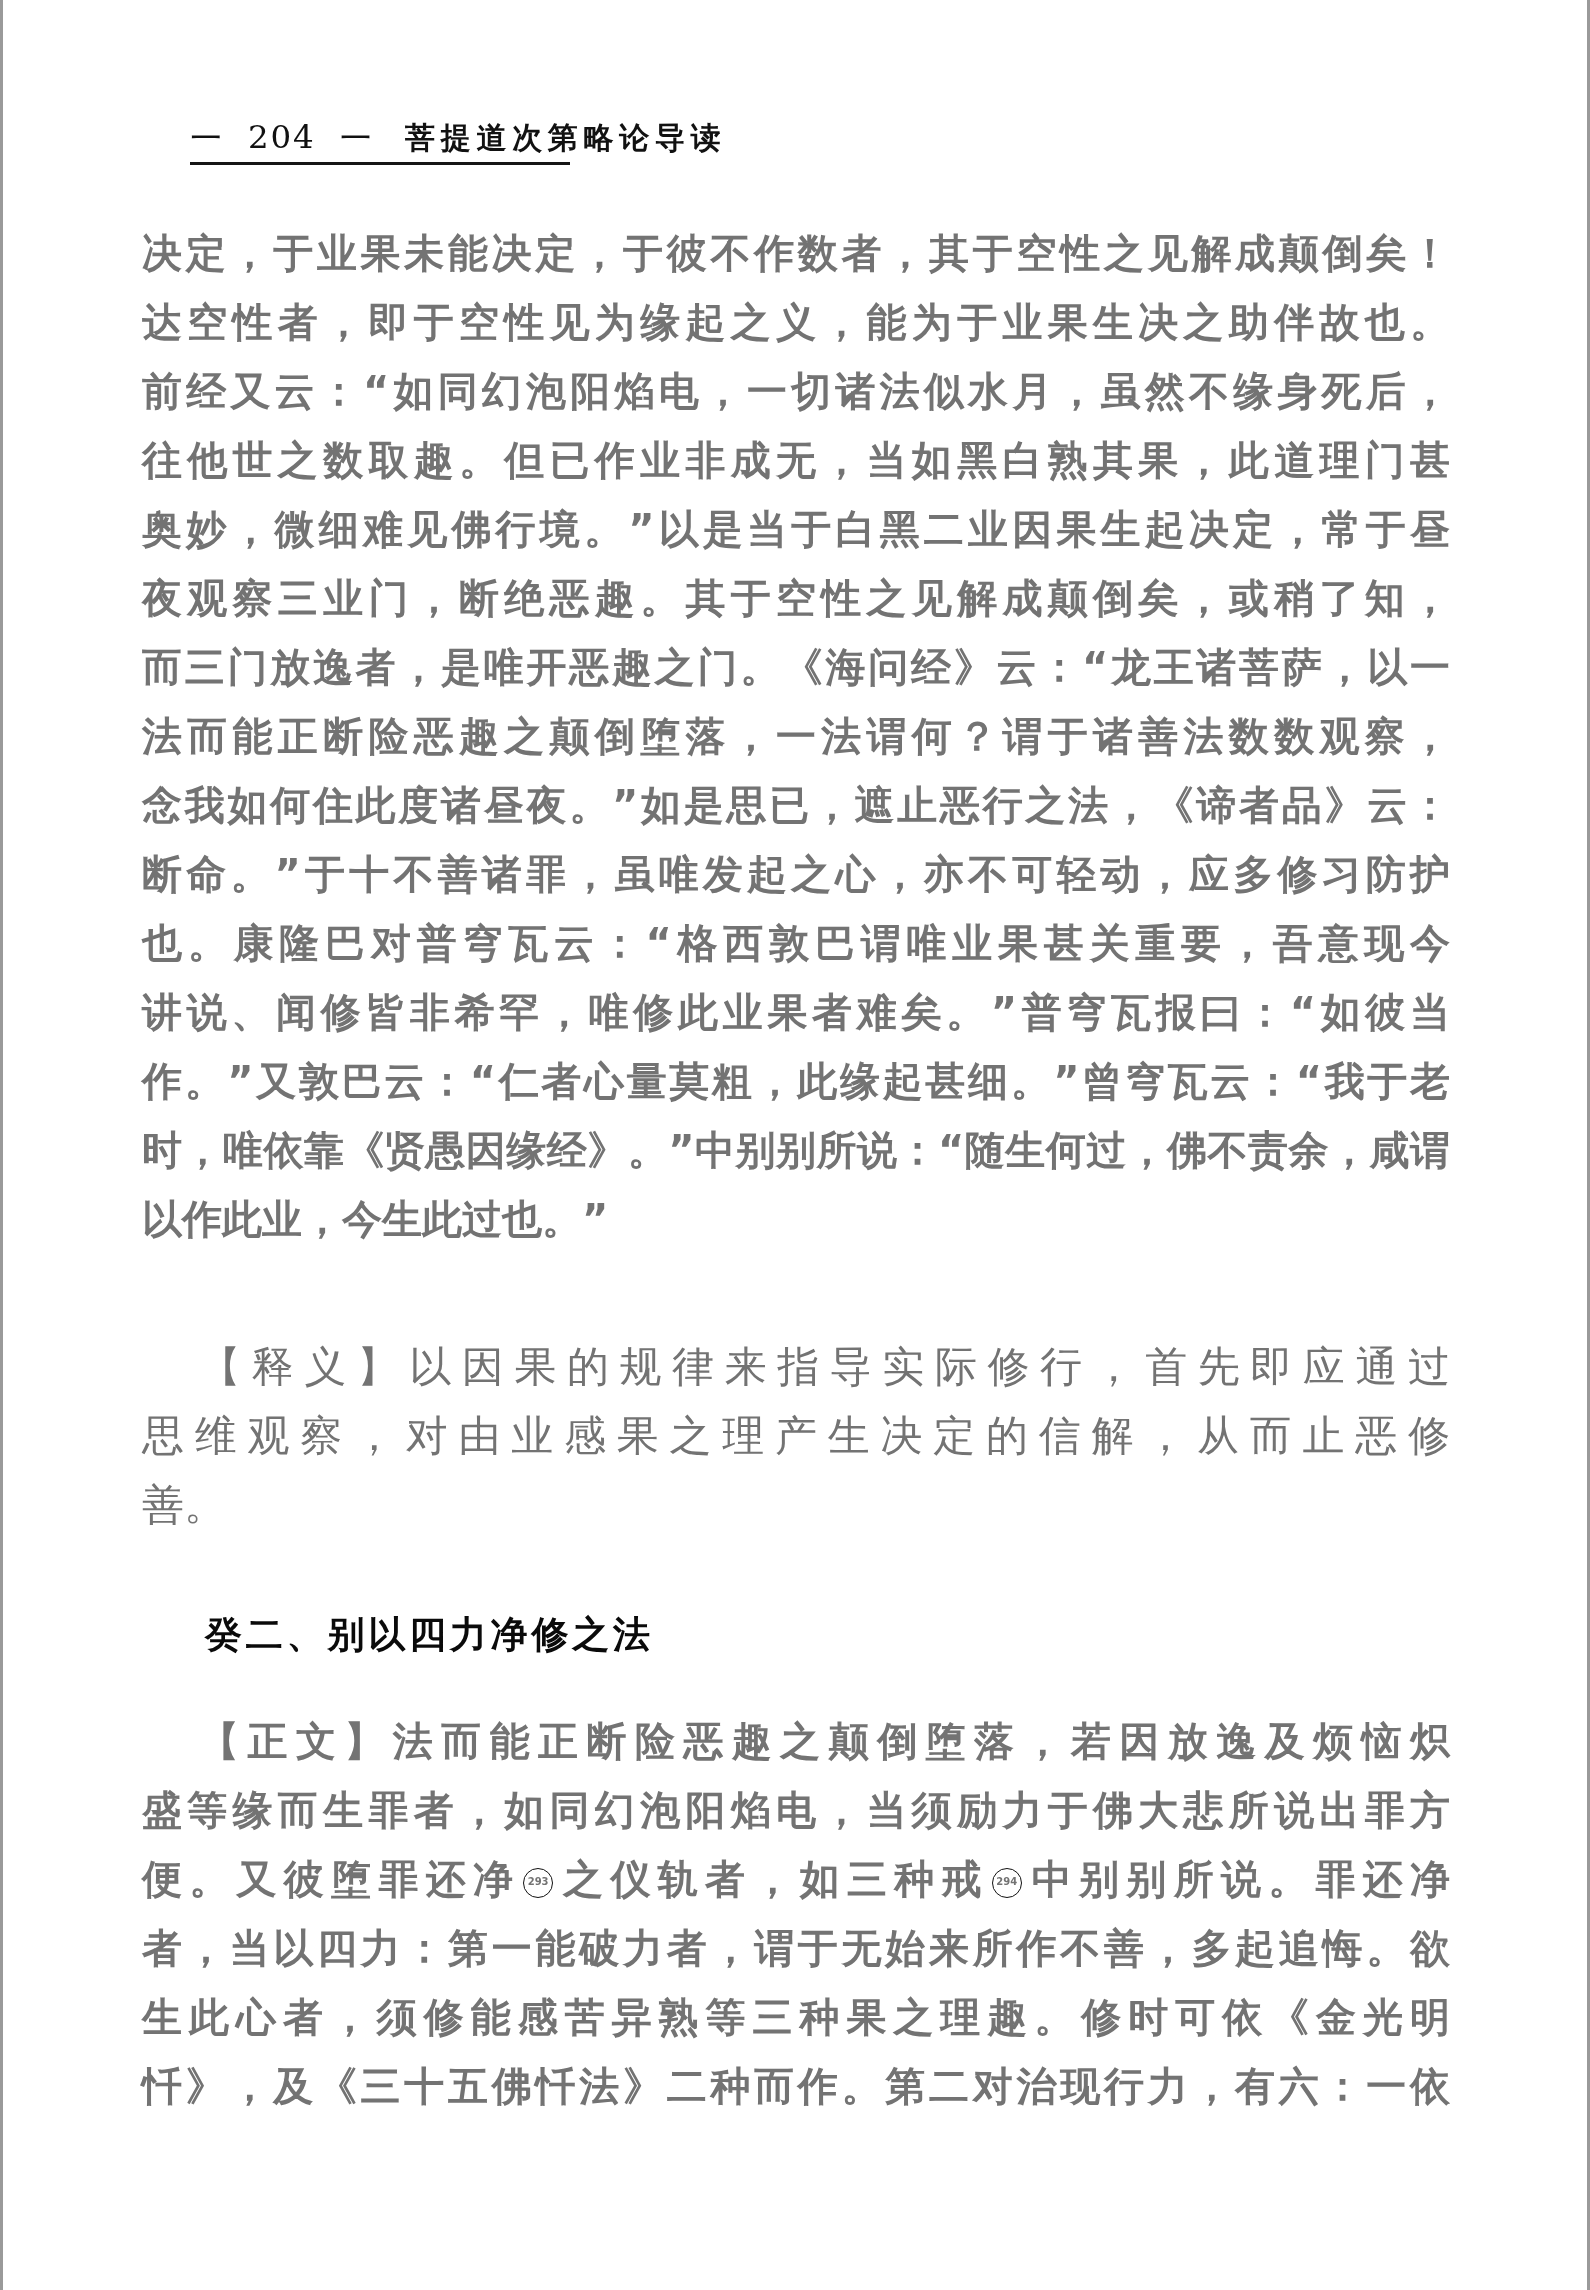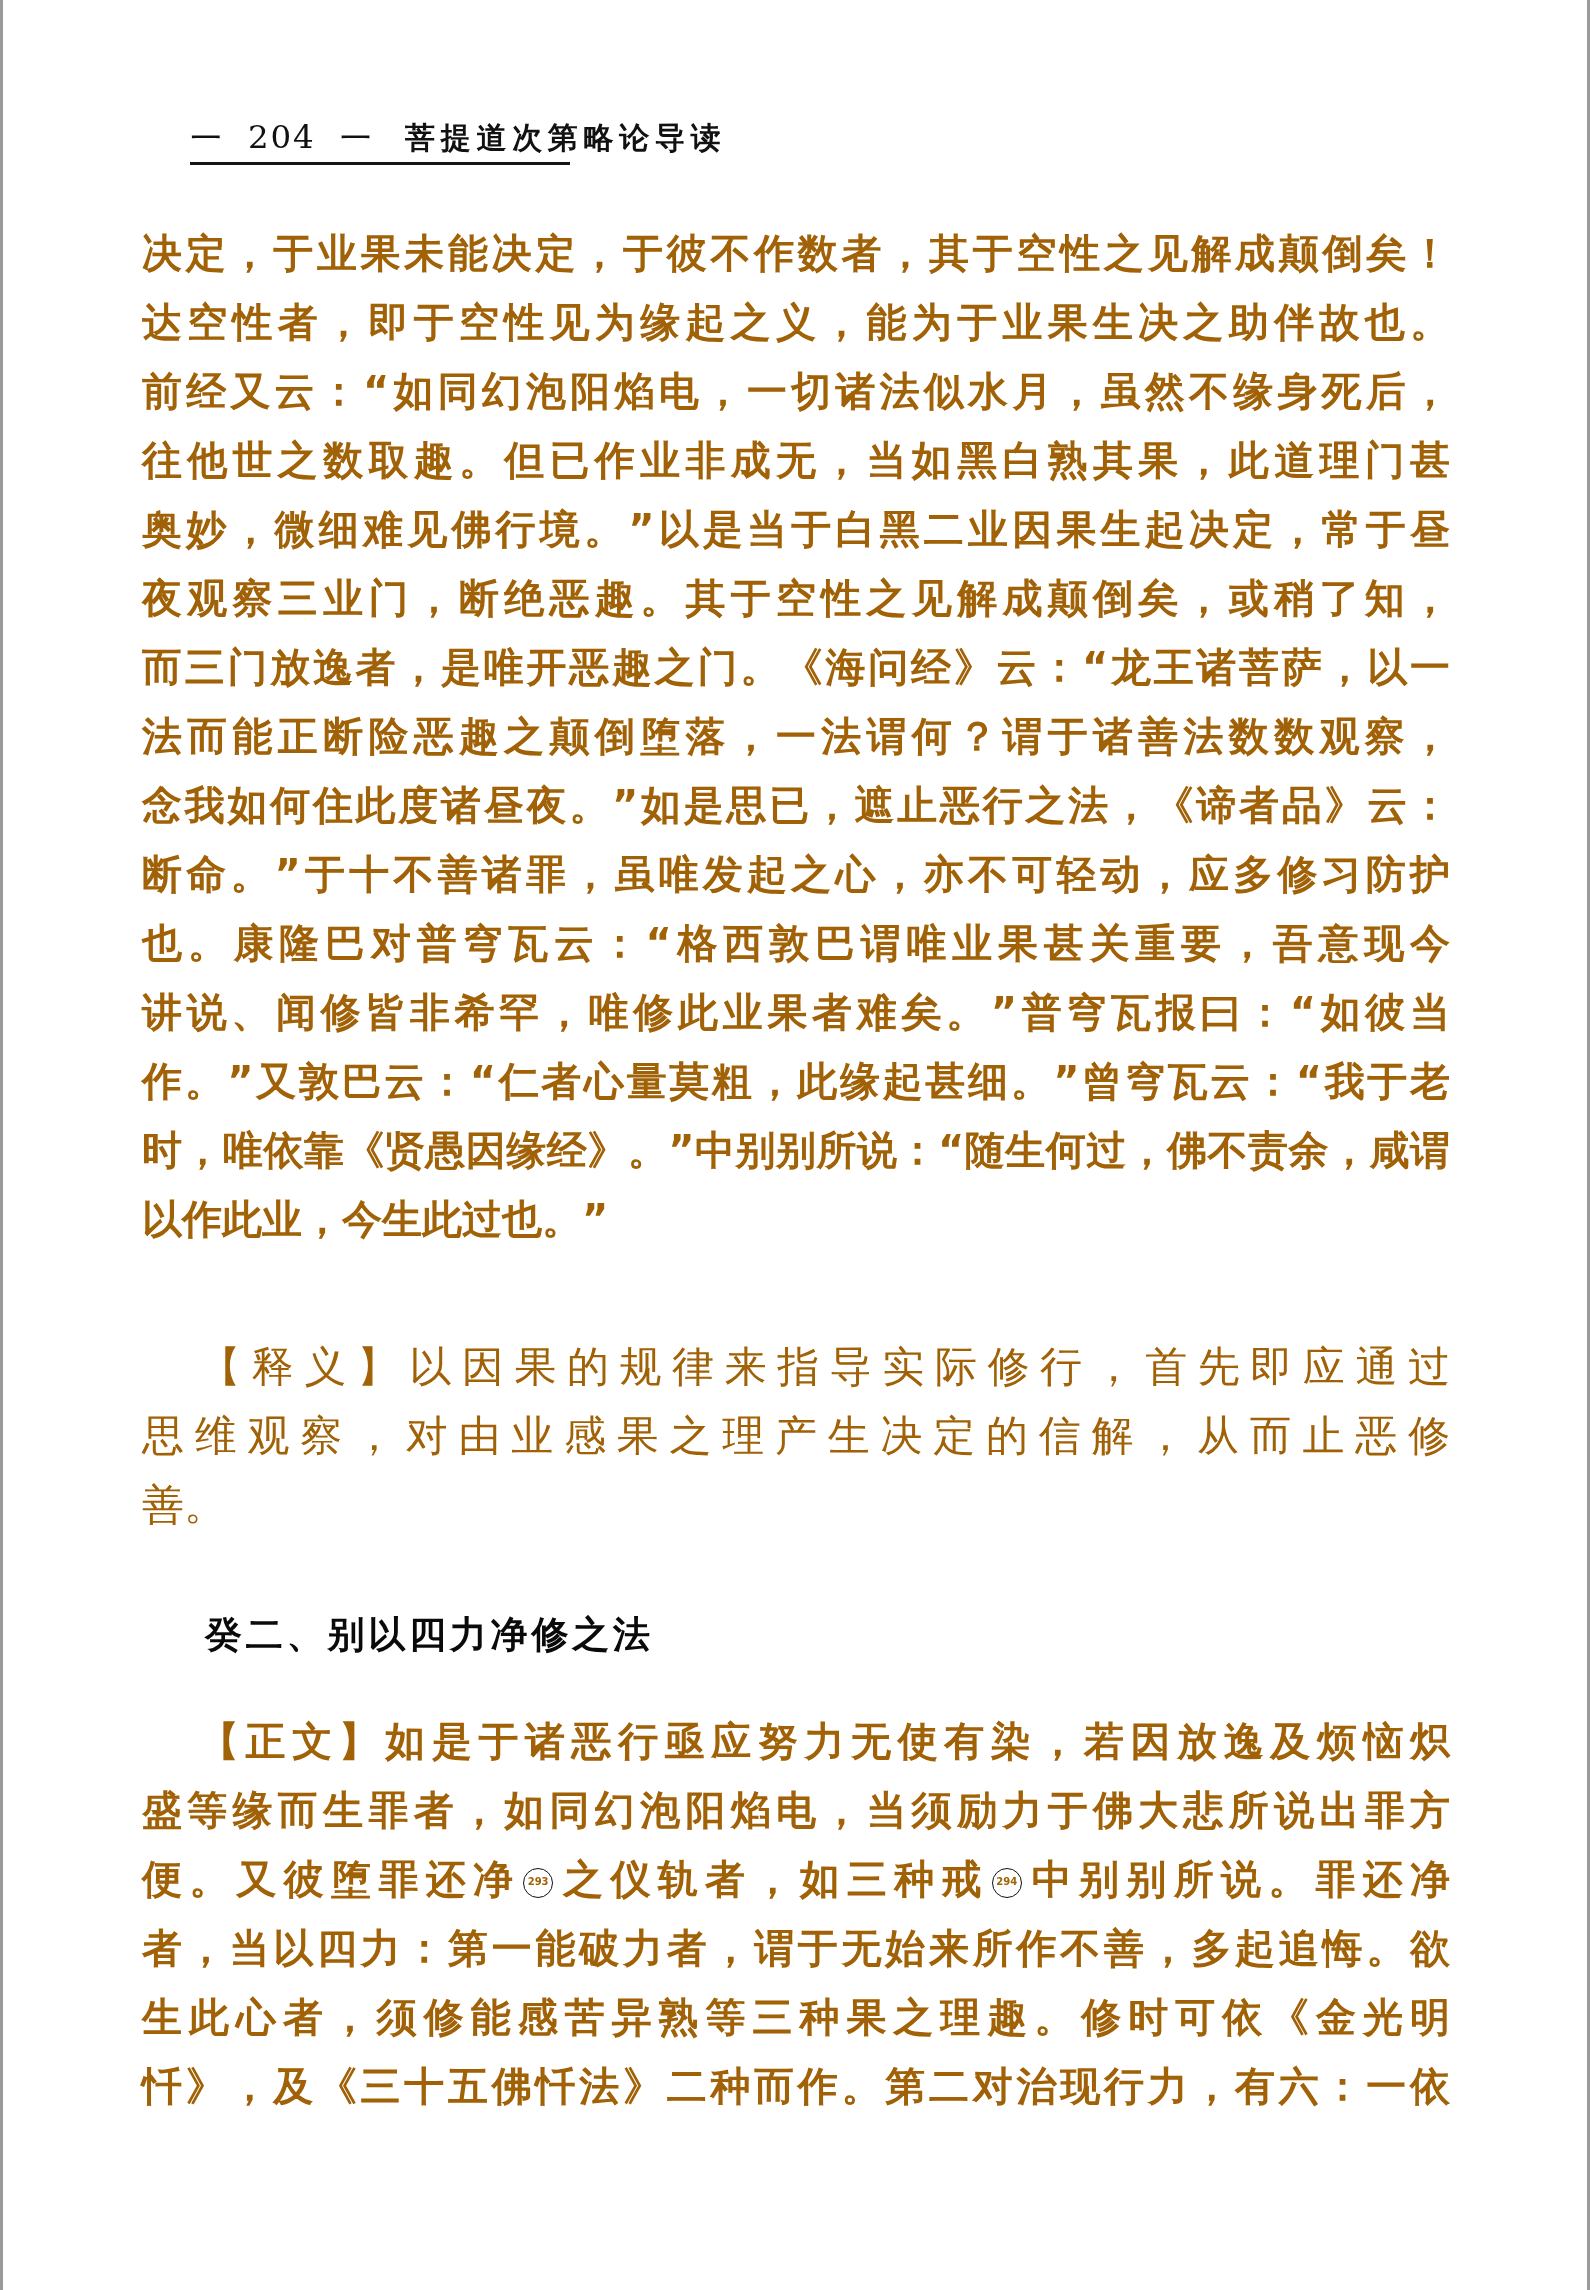--- a/index.html
+++ b/index.html
@@ -25,21 +25,21 @@
     position:absolute; top:162px; left:187px;
     width:380px; height:2.9px; background:#161616;
   }
   
   .col { position:absolute; left:139px; width:1308px; }
   .line {
     height:69px; line-height:69px;
     font-size:40px; font-weight:600;
     text-align:justify; text-align-last:justify;
     text-justify:inter-character;
-    color:#a16207;
+    color:#737373;
   }
   .line.short { text-align-last:left; }
   .p1 { top:219px; }
   
   .shiyi { top:1332px; }
   .shiyi .line {
     font-family:"DejaVu Serif", serif;
     font-weight:500; font-size:42px;
   }
   .indent { text-indent:57px; }
@@ -91,21 +91,21 @@
 
   <section class="col shiyi">
     <div class="line indent">【释义】以因果的规律来指导实际修行，首先即应通过</div>
     <div class="line">思维观察，对由业感果之理产生决定的信解，从而止恶修</div>
     <div class="line short">善。</div>
   </section>
 
   <h2 class="heading">癸二、别以四力净修之法</h2>
 
   <section class="col zhengwen">
-    <div class="line indent">【正文】如是于诸恶行亟应努力无使有染，若因放逸及烦恼炽</div>
+    <div class="line indent">【正文】法而能正断险恶趣之颠倒堕落，若因放逸及烦恼炽</div>
     <div class="line">盛等缘而生罪者，如同幻泡阳焰电，当须励力于佛大悲所说出罪方</div>
     <div class="line"><span>便。又彼堕罪还净</span><span class="fn">293</span><span>之仪轨者，如三种戒</span><span class="fn">294</span><span>中别别所说。罪还净</span></div>
     <div class="line">者，当以四力：第一能破力者，谓于无始来所作不善，多起追悔。欲</div>
     <div class="line">生此心者，须修能感苦异熟等三种果之理趣。修时可依《金光明</div>
     <div class="line">忏》，及《三十五佛忏法》二种而作。第二对治现行力，有六：一依</div>
   </section>
 
 </div>
 
 

